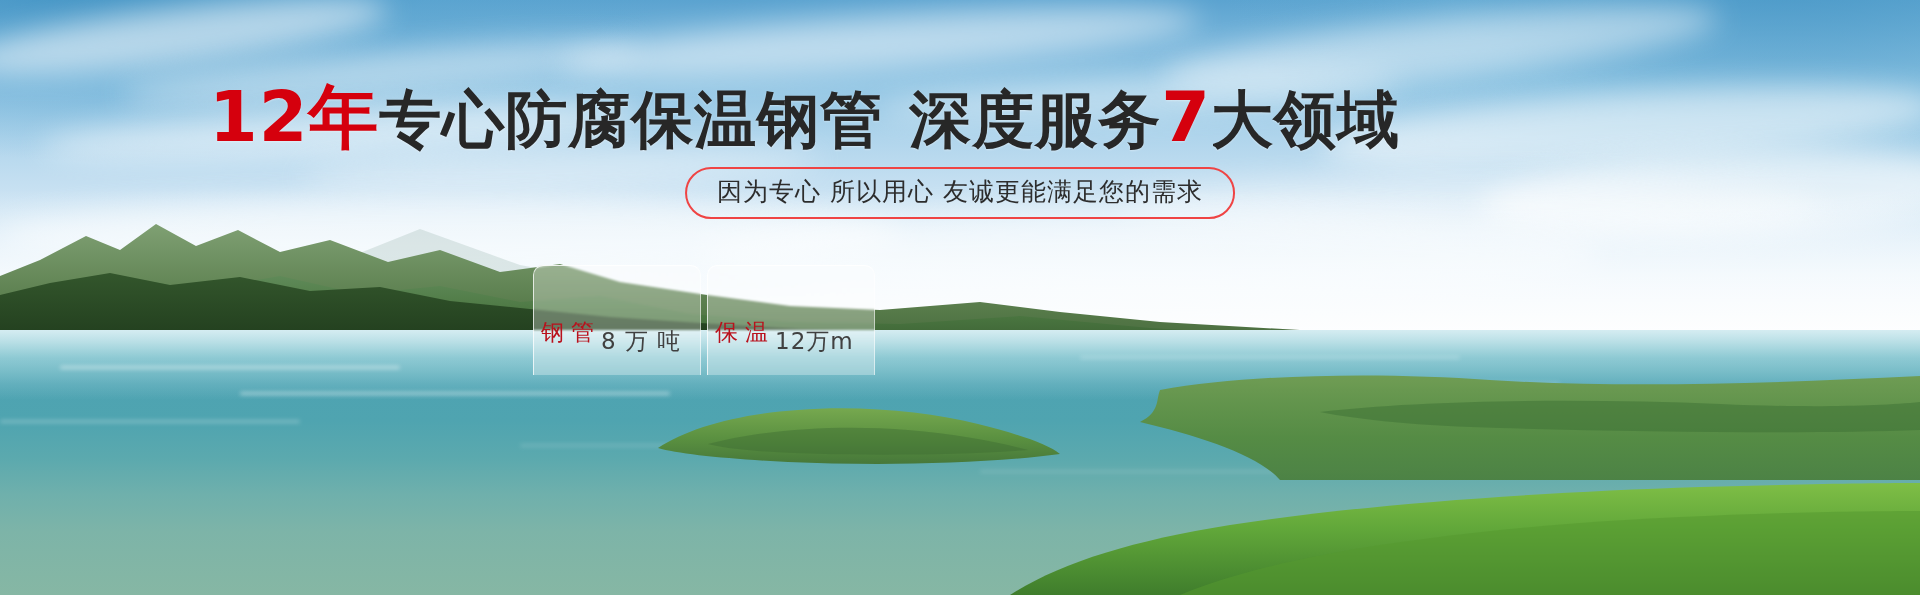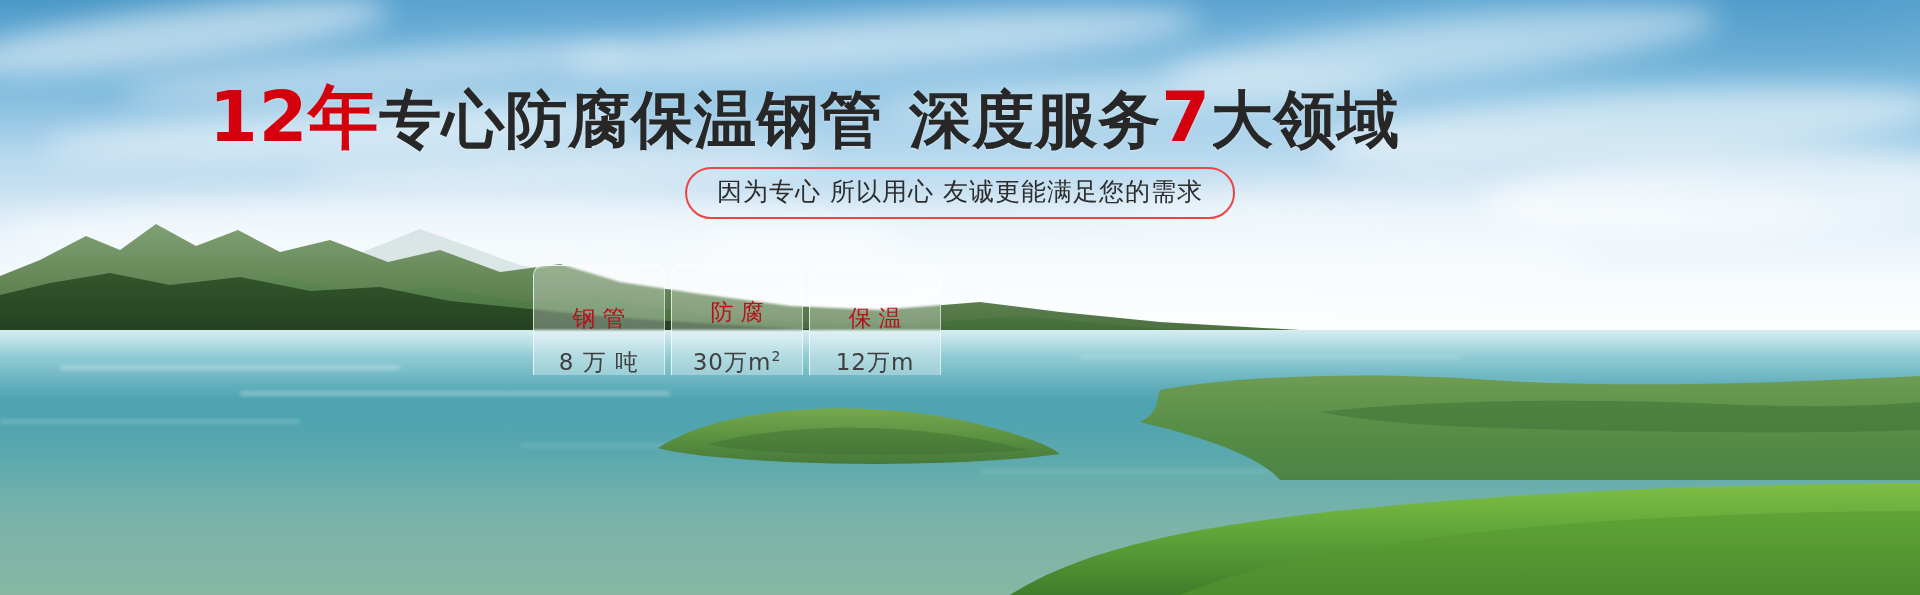--- a/index.html
+++ b/index.html
@@ -121,28 +121,28 @@
     letter-spacing:1px;
     font-family:"DejaVu Sans","Liberation Sans",sans-serif;
   }
 
   
   .cards{
     position:absolute;left:533px;top:265px;
     display:flex;gap:6px;
   }
   .card{
-    width:132px;height:110px;
+    width:168px;height:110px;
     background:rgba(255,255,255,.30);
     border-top:1px solid rgba(255,255,255,.85);
     border-left:1px solid rgba(255,255,255,.75);
     border-right:1px solid rgba(255,255,255,.55);
     border-radius:10px 10px 0 0;
-    display:flex;flex-direction:column;
-    align-items:center;justify-content:flex-end;
+    display:flex;flex-direction:row;
+    align-items:center;justify-content:flex-start;
     padding-top:23px;
     box-sizing:border-box;
     backdrop-filter:blur(1px);
   }
   .card-label{
     font-size:23px;line-height:26px;color:#b9111c;
     letter-spacing:7px;text-indent:7px;font-weight:500;
     font-family:"DejaVu Sans","Liberation Sans",sans-serif;
   }
   .card-value{
@@ -265,26 +265,20 @@
     <span>因为专心 所以用心  友诚更能满足您的需求</span>
   </div>
 
   <div class="cards">
 
     <div class="card">
       <div class="card-label">钢管</div>
       <div class="card-value">8 万 吨</div>
     </div>
 
-    <div class="card">
-      <div class="card-label">防腐</div>
-      <div class="card-value">
-        <span>30万m</span><sup>2</sup>
-      </div>
-    </div>
 
     <div class="card">
       <div class="card-label">保温</div>
       <div class="card-value">12万m</div>
     </div>
 
   </div>
 
 </div>
 

